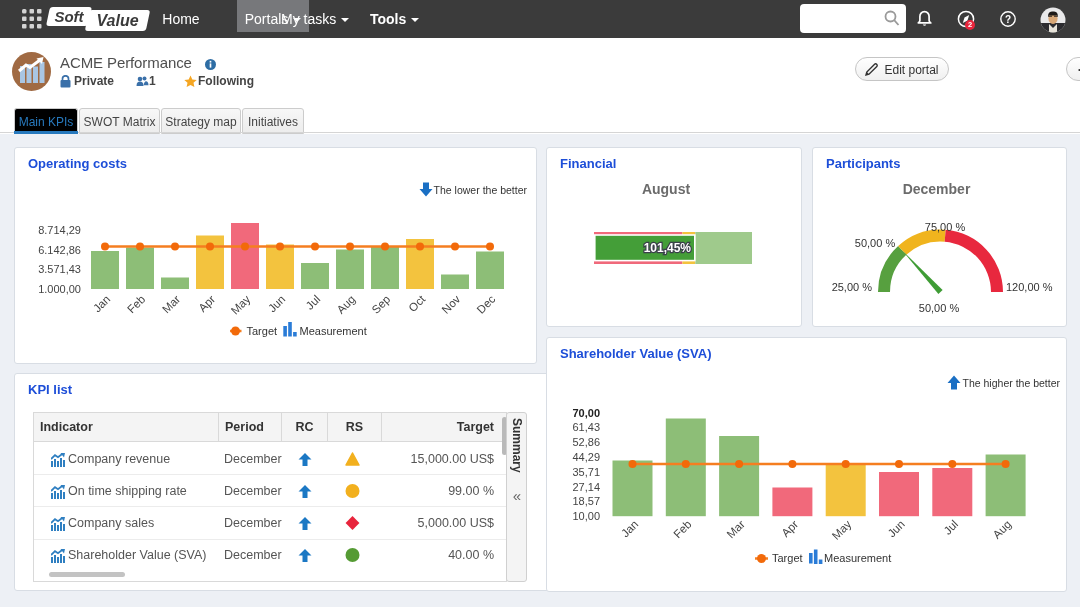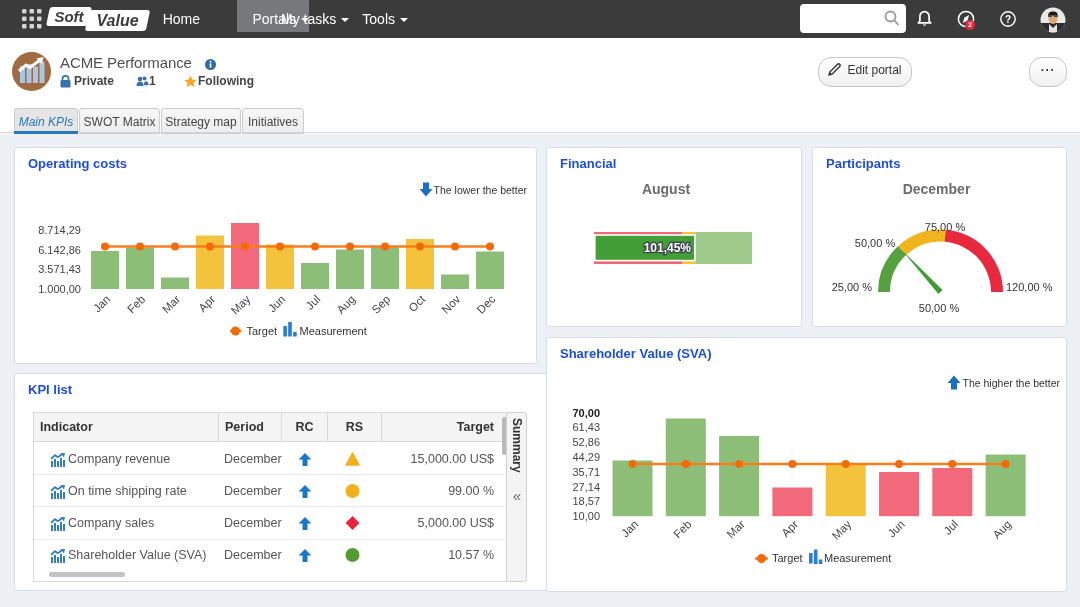--- a/index.html
+++ b/index.html
@@ -1,34 +1,34 @@
 <!DOCTYPE html>
 <html><head>
 <meta charset="utf-8">
 <style>
 * { margin:0; padding:0; box-sizing:border-box; }
 html,body { width:1080px; height:607px; overflow:hidden; }
 body { font-family:"Liberation Sans",sans-serif; background:#edf0f5; position:relative; }
 .abs { position:absolute; }
 
 #topbar { position:absolute; left:0; top:0; width:1080px; height:38px; background:#3b3b3b; }
-.navitem { position:absolute; top:0; height:32px; line-height:38px; color:#fff; font-size:14px; text-align:right; white-space:nowrap; }
+.navitem { position:absolute; top:0; height:32px; line-height:38px; color:#fff; font-size:14px; text-align:center; white-space:nowrap; }
 #portals { background:#77787b;margin-left:33px; }
 .caret { display:inline-block; width:0; height:0; border-left:4px solid transparent; border-right:4px solid transparent; border-top:4px solid #fff; vertical-align:2px; margin-left:5px; }
 #searchbox { position:absolute; left:800px; top:4px; width:106px; height:29px; background:#fff; border-radius:4px; }
 
 #header { position:absolute; left:0; top:38px; width:1080px; height:67px; background:#fff; }
 #title { position:absolute; left:60px; top:16px; font-size:15px; letter-spacing:-0.1px; font-weight:normal; color:#4f4f4f; }
 #subline { position:absolute; left:58px; top:36px; height:16px; font-size:12px; font-weight:bold; color:#444; }
-.btn { position:absolute; top:19px; height:30px; background:linear-gradient(#ffffff,#f0f0f0); border:1px solid #c5c5c5; border-radius:13px; font-size:12px; color:#333; line-height:25px; text-align:center; }
+.btn { position:absolute; top:19px; height:24px; background:linear-gradient(#ffffff,#f0f0f0); border:1px solid #c5c5c5; border-radius:13px; font-size:12px; color:#333; line-height:25px; text-align:center;margin-left:37px; }
 
 #tabs { position:absolute; left:0; top:105px; width:1080px; height:29px; background:#fff; }
 #tabline { position:absolute; left:0; top:132px; width:1080px; height:1px; background:#d5d5d5; }
 .tab { position:absolute; top:3px; height:26px; line-height:26px; text-align:center; font-size:12px; color:#444; background:linear-gradient(#f7f7f7,#ececec); border:1px solid #ccc; border-radius:3px 3px 0 0; }
-#tab1 { background:#e5e5e5; color:#2779bd; border-bottom:none; z-index:2;font-style:italic; }
+#tab1 { background:#000000; color:#2779bd; border-bottom:none; z-index:2; }
 #tabblue { position:absolute; left:14px; top:131px; width:64px; height:3px; background:#2779bd; z-index:3; }
 
 .card { position:absolute; background:#fff; border:1px solid #d8dde4; border-radius:3px; }
 .cardtitle { position:absolute; left:13px; top:8px; font-size:13px; font-weight:bold; color:#1d4ed8; }
 .subtitle { position:absolute; width:100%; text-align:center; font-size:14px; font-weight:bold; color:#6b6b6b; }
 .hdr { position:absolute; height:29px; line-height:29px; font-size:12.5px; font-weight:bold; color:#333; }
 .rowtxt { position:absolute; height:32px; line-height:32px; font-size:12.5px; color:#555; }
 </style>
 </head>
 <body>
@@ -48,21 +48,21 @@
     </g>
   </svg>
 
   <div class="abs" style="left:48px;top:7px;width:42px;height:19px;background:#fff;border-radius:3px;transform:skewX(-12deg);"></div>
   <div class="abs" style="left:87px;top:10px;width:61px;height:21px;background:#fff;border-radius:3px;transform:skewX(-12deg);"></div>
   <div class="abs" style="left:48px;top:7px;width:42px;height:19px;font-size:15px;font-weight:bold;font-style:italic;color:#3b3b3b;line-height:19px;text-align:center;">Soft</div>
   <div class="abs" style="left:87px;top:10px;width:61px;height:21px;font-size:16px;font-weight:bold;font-style:italic;color:#3b3b3b;line-height:21px;text-align:center;">Value</div>
   <div class="navitem" style="left:162px;width:38px;">Home</div>
   <div class="navitem" id="portals" style="left:204px;width:72px;">Portals<span class="caret"></span></div>
   <div class="navitem" style="left:281px;width:68px;">My tasks<span class="caret"></span></div>
-  <div class="navitem" style="left:362px;width:46px;">Tools<span class="caret"></span></div>
+  <div class="navitem" style="left:370px;width:46px;font-weight:bold;">Tools<span class="caret"></span></div>
   <div id="searchbox"></div>
   <svg class="abs" style="left:884px;top:10px" width="16" height="17" viewBox="0 0 16 17">
     <circle cx="6.5" cy="6.5" r="5" fill="none" stroke="#9a9a9a" stroke-width="1.8"></circle>
     <line x1="10.2" y1="10.2" x2="14.5" y2="15" stroke="#9a9a9a" stroke-width="1.8"></line>
   </svg>
 
   <svg class="abs" style="left:916px;top:10px" width="17" height="18" viewBox="0 0 17 18">
     <path d="M8.5 1.6 C5.6 1.6 3.9 3.9 3.9 6.6 L3.9 10.6 C3.9 11.6 3.1 12.4 2.2 12.9 L14.8 12.9 C13.9 12.4 13.1 11.6 13.1 10.6 L13.1 6.6 C13.1 3.9 11.4 1.6 8.5 1.6 Z" fill="none" stroke="#fff" stroke-width="1.7" stroke-linejoin="round"></path>
     <path d="M6.8 14.6 A1.8 1.8 0 0 0 10.2 14.6 Z" fill="#fff"></path>
   </svg>
@@ -273,21 +273,21 @@
     <div class="rowtxt" style="left:34px;top:94px;">Company sales</div>
     <div class="rowtxt" style="left:34px;top:62px;">On time shipping rate</div>
     <div class="rowtxt" style="left:34px;top:126px;">Shareholder Value (SVA)</div>
     <div class="rowtxt" style="left:190px;top:30px;">December</div>
     <div class="rowtxt" style="left:190px;top:62px;">December</div>
     <div class="rowtxt" style="left:190px;top:94px;">December</div>
     <div class="rowtxt" style="left:190px;top:126px;">December</div>
     <div class="rowtxt" style="left:350px;top:30px;width:110px;text-align:right;">15,000.00 US$</div>
     <div class="rowtxt" style="left:350px;top:62px;width:110px;text-align:right;">99.00 %</div>
     <div class="rowtxt" style="left:350px;top:94px;width:110px;text-align:right;">5,000.00 US$</div>
-    <div class="rowtxt" style="left:350px;top:126px;width:110px;text-align:right;">10.57 %</div>
+    <div class="rowtxt" style="left:350px;top:126px;width:110px;text-align:right;">40.00 %</div>
     <svg class="abs" style="left:17px;top:40px" width="16" height="150" viewBox="0 0 16 150">
       <g id="kpiico">
         <g fill="#2f7fc1">
             <rect x="0" y="8" width="2" height="6"></rect>
             <rect x="3" y="6" width="2" height="8"></rect>
             <rect x="6" y="8" width="2" height="6"></rect>
             <rect x="9" y="5" width="2" height="9"></rect>
             <rect x="12" y="7" width="2" height="7"></rect>
           </g>
         <path d="M0 6 L4 2.2 L7 4.2 L11.5 0.8" fill="none" stroke="#2f7fc1" stroke-width="1.8"></path>

